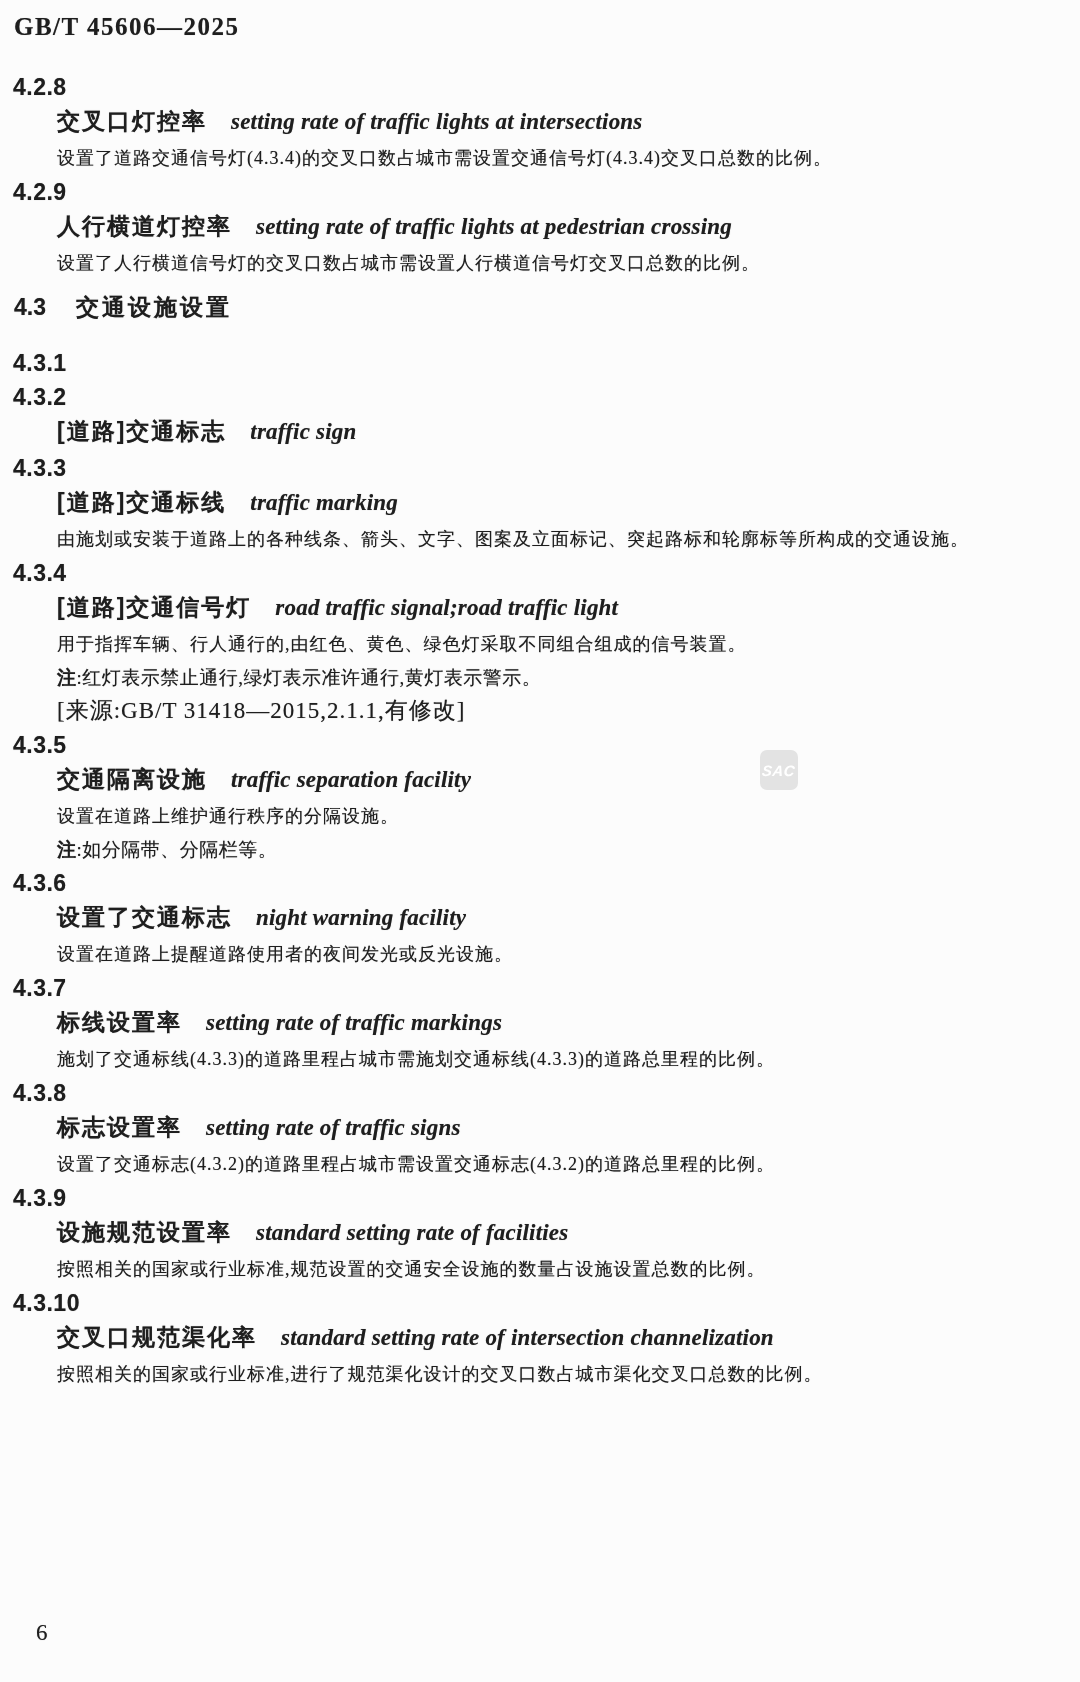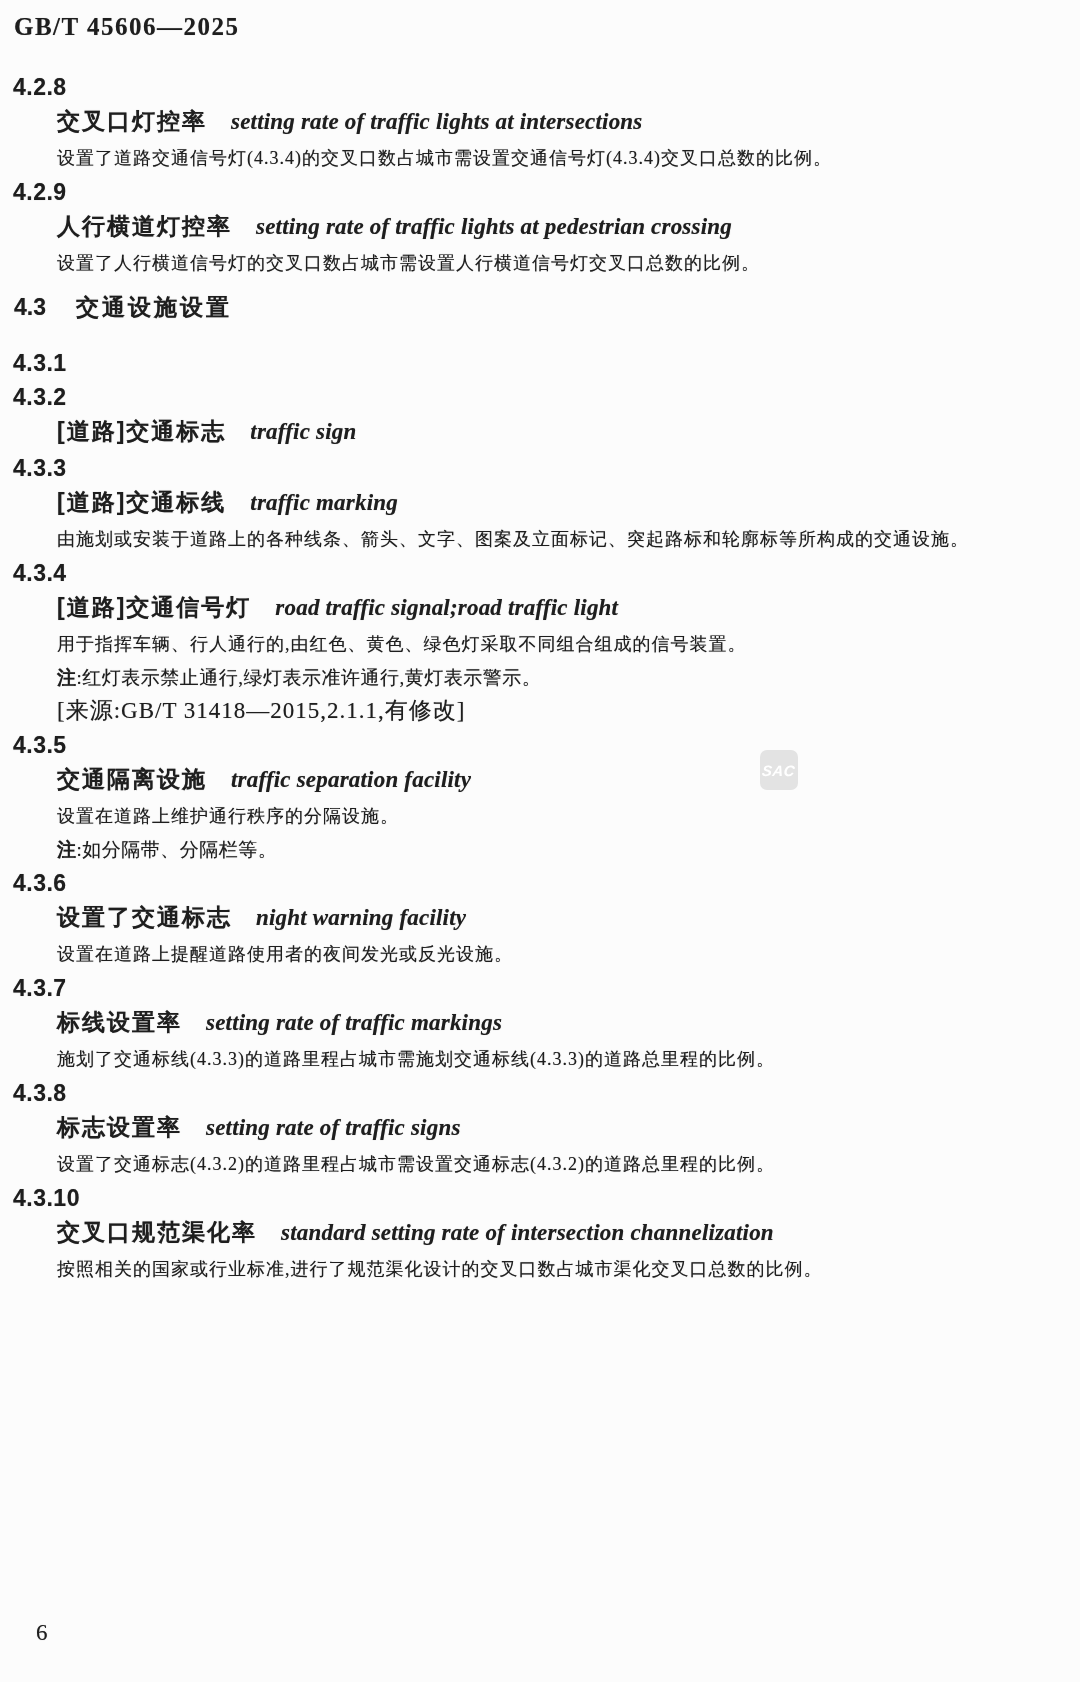--- a/index.html
+++ b/index.html
@@ -214,20 +214,28 @@
 
   <div class="clause">
     <div class="clause-num">4.3.8</div>
     <div class="term-line">
       <span class="term-zh">标志设置率</span>
       <span class="term-en">setting rate of traffic signs</span>
     </div>
     <p class="definition">设置了交通标志(4.3.2)的道路里程占城市需设置交通标志(4.3.2)的道路总里程的比例。</p>
   </div>
 
+  <div class="clause">
+    <div class="clause-num">4.3.9</div>
+    <div class="term-line">
+      <span class="term-zh">设施规范设置率</span>
+      <span class="term-en">standard setting rate of facilities</span>
+    </div>
+    <p class="definition">按照相关的国家或行业标准,规范设置的交通安全设施的数量占设施设置总数的比例。</p>
+  </div>
 
   <div class="clause">
     <div class="clause-num">4.3.10</div>
     <div class="term-line">
       <span class="term-zh">交叉口规范渠化率</span>
       <span class="term-en">standard setting rate of intersection channelization</span>
     </div>
     <p class="definition">按照相关的国家或行业标准,进行了规范渠化设计的交叉口数占城市渠化交叉口总数的比例。</p>
   </div>
 

